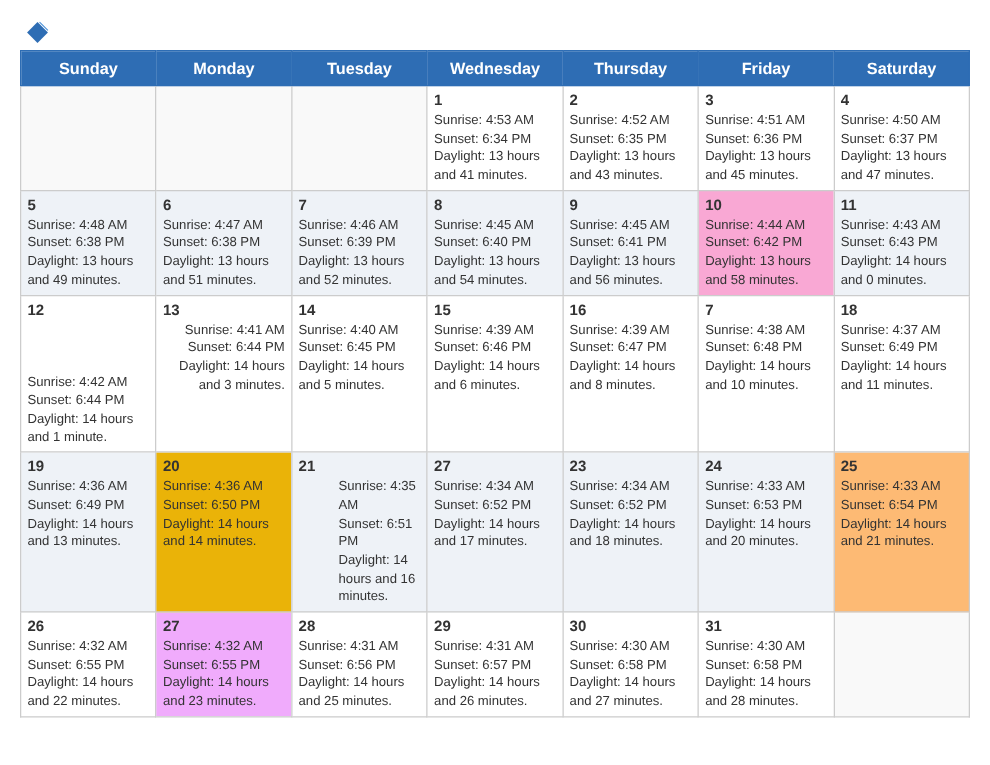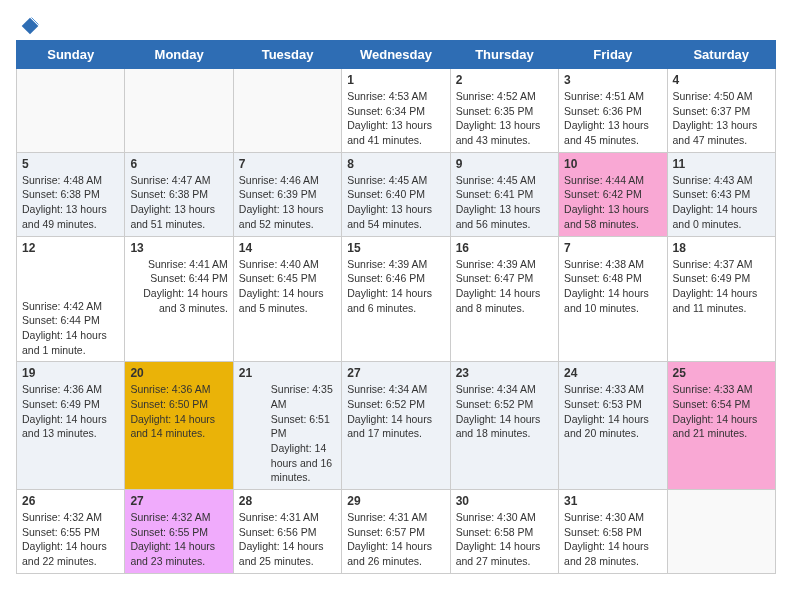--- a/index.html
+++ b/index.html
@@ -266,21 +266,21 @@
           <div class="day-info" style="white-space: pre-line;">Sunrise: 4:34 AM
 Sunset: 6:52 PM
 Daylight: 14 hours and 18 minutes.</div>
         </td>
         <td style="background-color: rgb(238, 242, 247);">
           <span class="day-number">24</span>
           <div class="day-info" style="white-space: pre-line;">Sunrise: 4:33 AM
 Sunset: 6:53 PM
 Daylight: 14 hours and 20 minutes.</div>
         </td>
-        <td style="background-color: #f9a8d4;">
+        <td style="background-color: #fdba74;">
           <span class="day-number">25</span>
           <div class="day-info" style="white-space: pre-line;">Sunrise: 4:33 AM
 Sunset: 6:54 PM
 Daylight: 14 hours and 21 minutes.</div>
         </td>
       </tr>
       <tr>
         <td style="background-color: rgb(255, 255, 255); margin-top: 12px;">
           <span class="day-number">26</span>
           <div class="day-info" style="white-space: pre-line;">Sunrise: 4:32 AM

